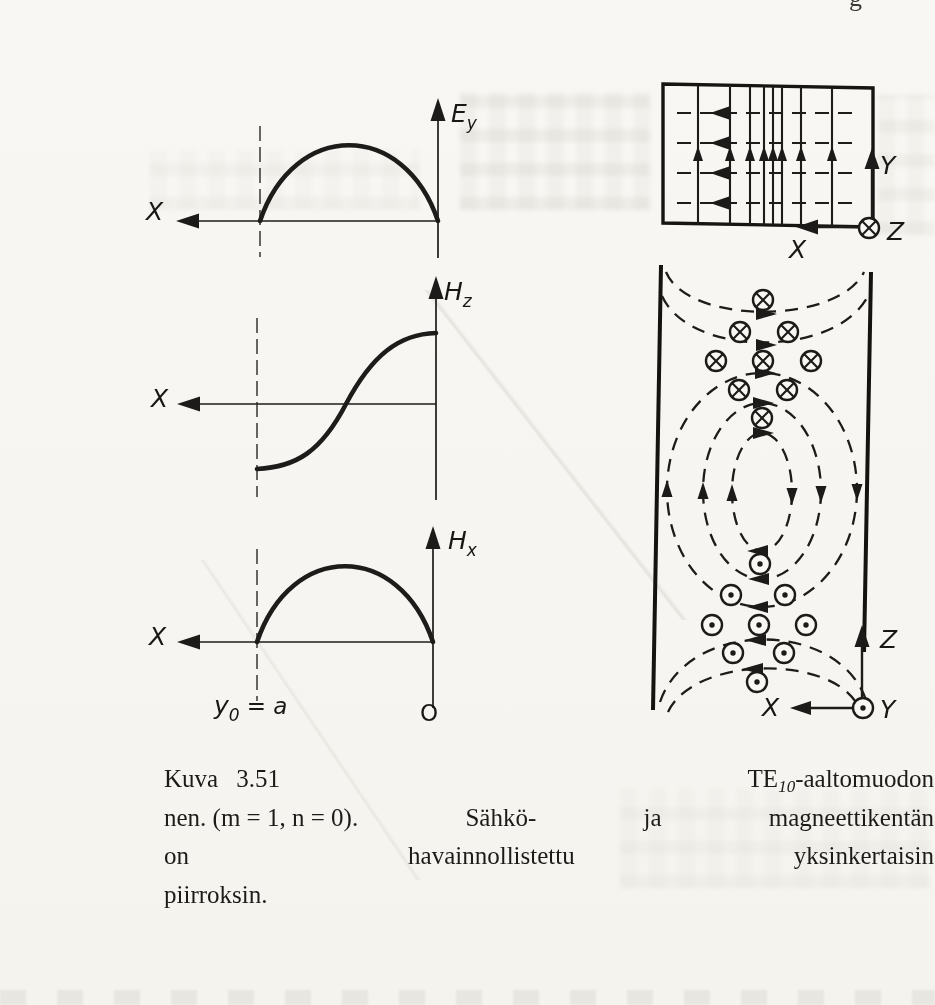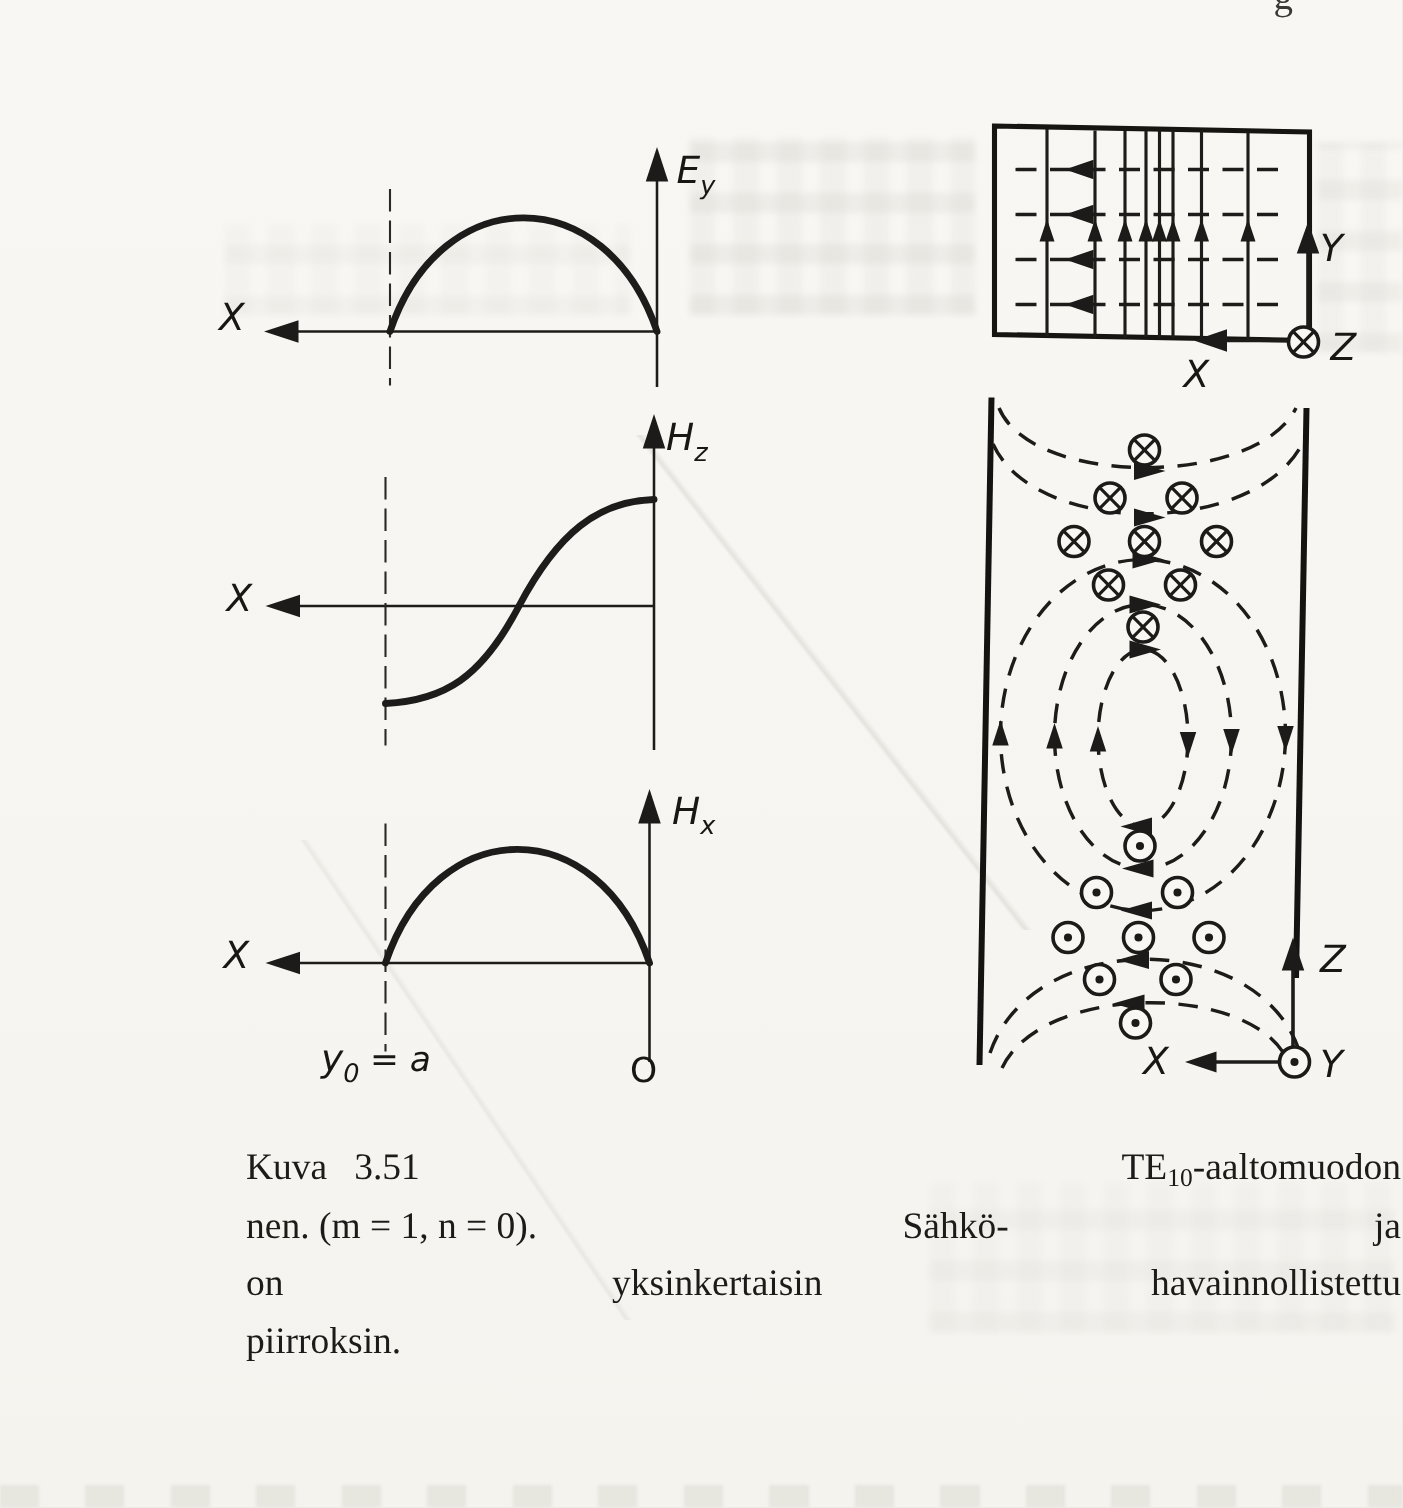--- a/index.html
+++ b/index.html
@@ -38,21 +38,21 @@
   .sym-d{fill:#1c1b19; stroke:none;}
   .lbl{font-family:"DejaVu Sans", sans-serif; font-style:italic; font-size:25px; fill:#181714;}
   .lbl .sub{font-size:17px;}
   .lbl-up{font-family:"DejaVu Sans", sans-serif; font-size:23px; fill:#181714;}
   
   .caption{position:absolute; left:145px; top:760px; width:770px; font-size:25px; line-height:38.5px;margin-left:19px;}
   .cap-line{display:flex; justify-content:space-between; white-space:nowrap;}
   .cap-group{display:flex; gap:18px;}
   .cap-center{text-align:left;}
   .it{font-style:italic;}
-  .caption sub{font-size:0.68em; vertical-align:-0.28em; line-height:0;}
+  .caption sub{font-size:0.68em; vertical-align:-0.28em; line-height:0;font-style:italic;}
 </style>
 </head>
 <body>
 
 <div class="page">
 
   <div class="bleed" style="left:460px; top:92px; width:190px; height:118px;"></div>
   <div class="bleed" style="left:150px; top:150px; width:270px; height:60px; opacity:.3;"></div>
   <div class="bleed" style="left:878px; top:95px; width:57px; height:140px; opacity:.4;"></div>
   <div class="bleed" style="left:620px; top:788px; width:310px; height:100px; opacity:.28;"></div>
@@ -229,22 +229,23 @@
       <span class="cap-group">
         <span>Kuva</span>
         <span>3.51</span>
       </span>
       <span><span>TE</span><sub>10</sub><span>-aaltomuodon</span></span>
     </div>
     <div class="cap-line">
       <span>nen. (m = 1, n = 0).</span>
       <span>Sähkö-</span>
       <span>ja</span>
+      <span>magneettikentän</span>
     </div>
     <div class="cap-line">
       <span>on</span>
+      <span>havainnollistettu</span>
       <span>yksinkertaisin</span>
-      <span>havainnollistettu</span>
     </div>
     <div class="cap-center">piirroksin.</div>
   </div>
 
 </div>
 
 </body></html>

